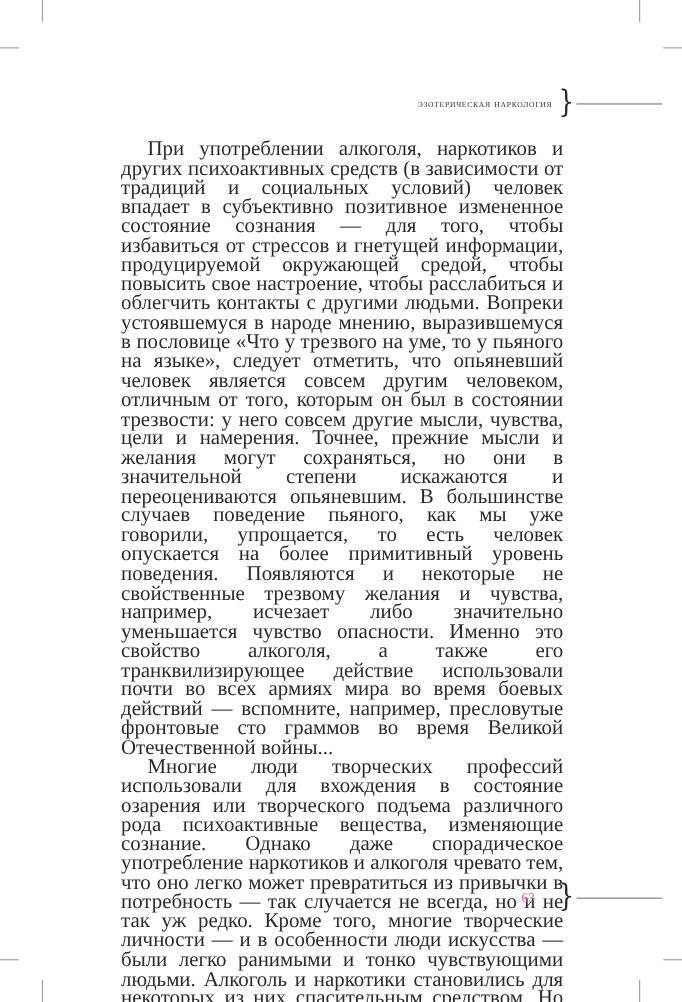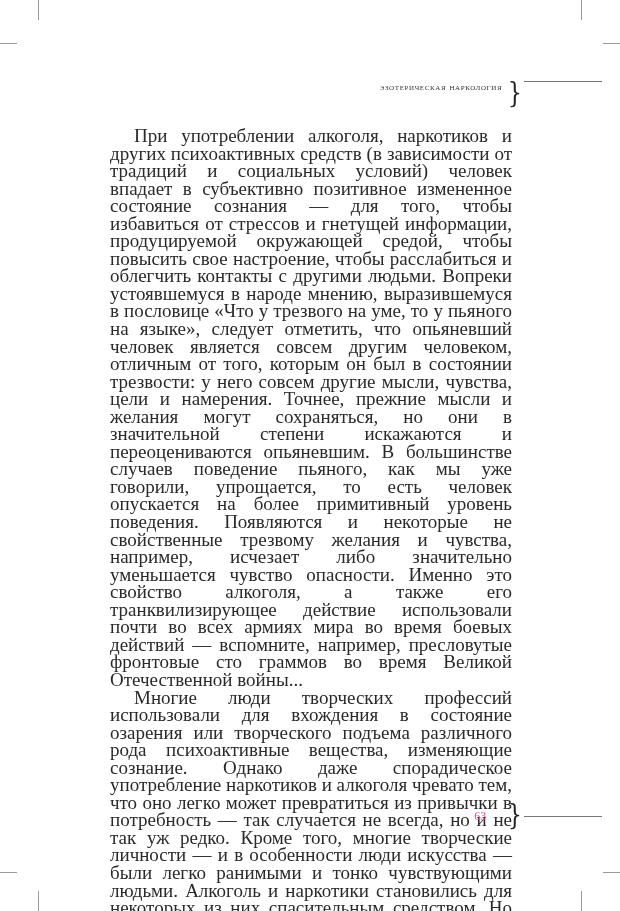--- a/index.html
+++ b/index.html
@@ -1,20 +1,20 @@
 <!DOCTYPE html>
 <html><head>
 <meta charset="utf-8">
 <style>
   html, body { margin:0; padding:0; }
   body { width:620px; height:911px; background:#ffffff; position:relative; overflow:hidden; font-family:"Liberation Serif","DejaVu Serif",serif; color:#2a2a2a; }
   .crop { position:absolute; background:#9a9a9a; }
   .crop.v { width:1px; height:20px; }
   .crop.h { height:1px; width:17px; }
-  .header { position:absolute; top:81px; right:18px; display:flex; }
+  .header { position:absolute; top:81px; right:18px; display:flex; align-items:center; }
   .header-title { font-size:10.5px; letter-spacing:0.6px; color:#333; font-variant:small-caps; text-transform:lowercase; margin-right:4px; }
   .brace { font-size:28px; line-height:28px; color:#222; font-family:"DejaVu Serif",serif; transform:scaleX(0.8); margin-top:-2px; }
   .rule { width:78px; height:1px; background:#777; }
   .body-text { position:absolute; left:110px; top:127px; width:402px; font-size:19px; line-height:17.55px; text-align:justify; hyphens:manual; }
   .body-text p { margin:0; text-indent:24px; }
   .footer { position:absolute; top:803px; right:18px; display:flex; align-items:center; }
   .page-number { font-size:12px; color:#ec4899; margin-right:20px; }
 </style>
 </head>
 <body>

